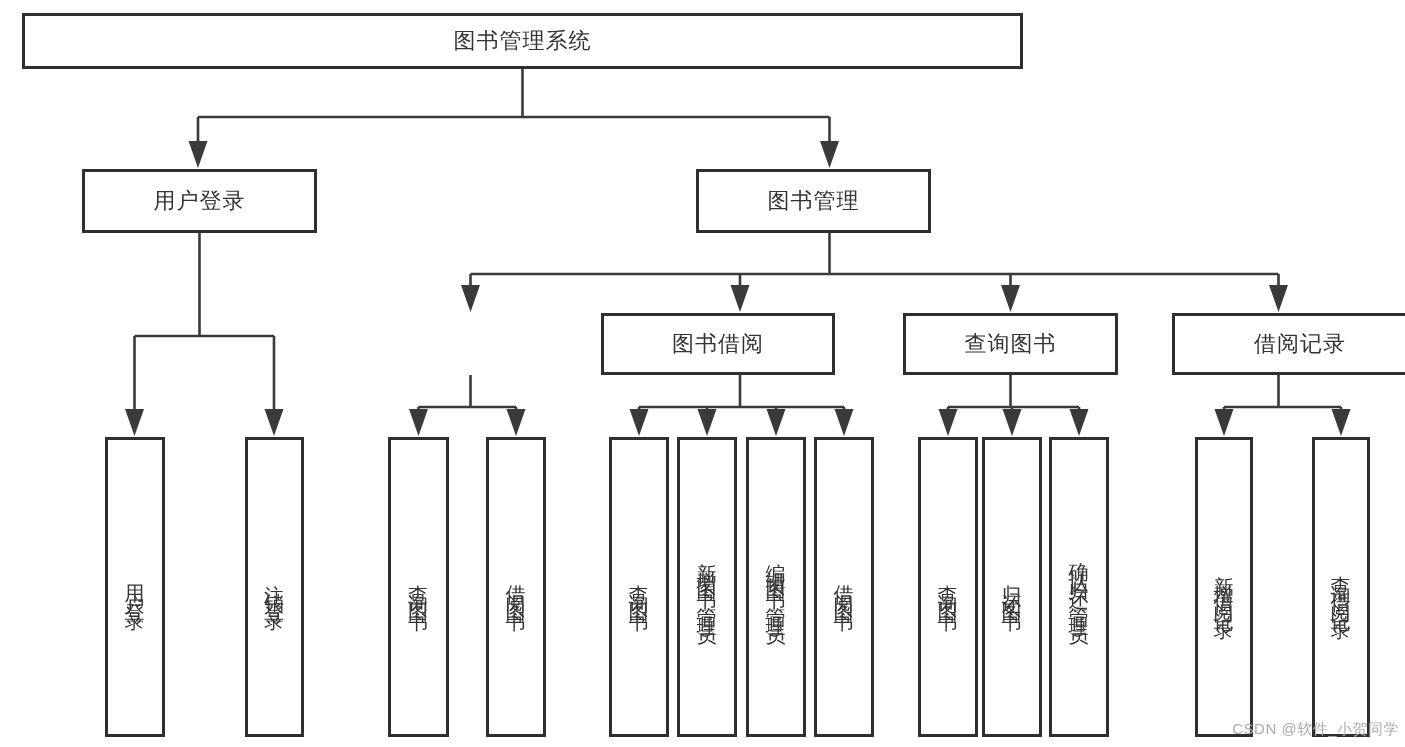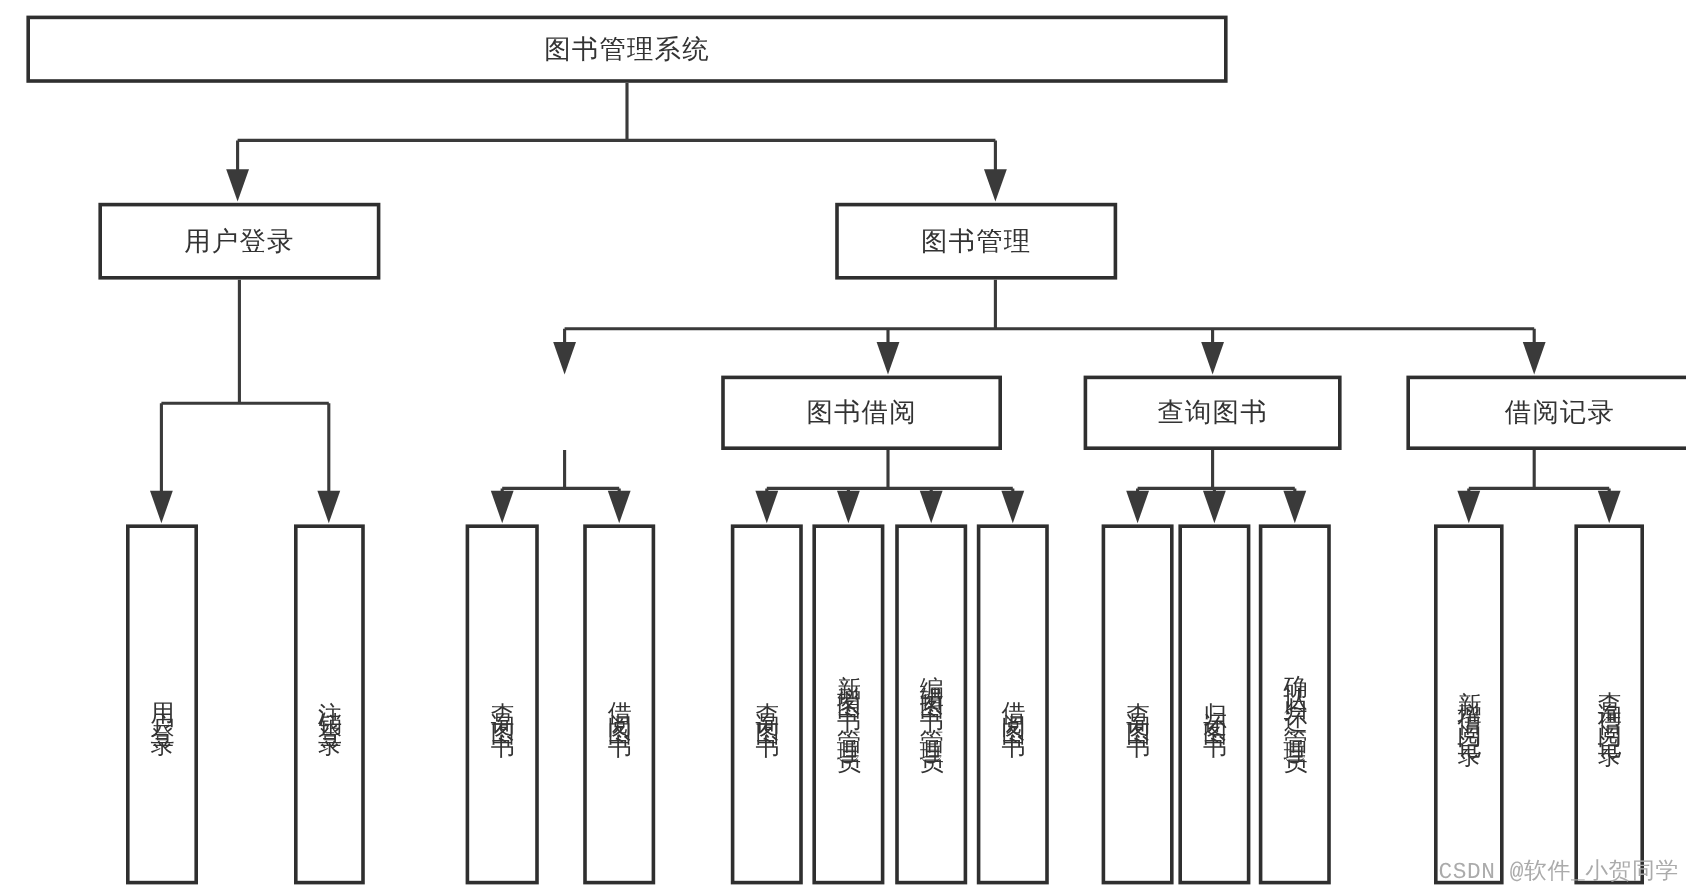--- a/index.html
+++ b/index.html
@@ -39,25 +39,24 @@
     text-orientation:mixed;
     font-size:20px;
     letter-spacing:9px;
     line-height:1;
     color:var(--text);
     white-space:nowrap;
   }
   #watermark{
     position:absolute;
     right:6px;bottom:8px;
-    font-size:19px;
+    font-size:15px;
     color:var(--watermark);
     letter-spacing:0.5px;
     white-space:nowrap;
-    font-family:Liberation Mono, monospace;
   }
 </style>
 </head>
 <body>
 
 <div id="stage">
 
   <svg id="connectors" viewBox="0 0 1405 747" xmlns="http://www.w3.org/2000/svg">
 
     <path d="M522.5,69 V117 M198,117 H829.5 M198,117 V146 M829.5,117 V146"></path>

